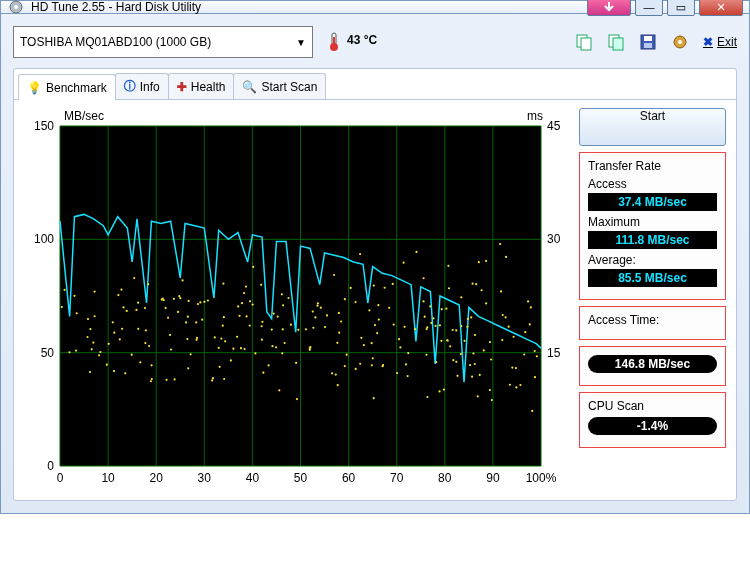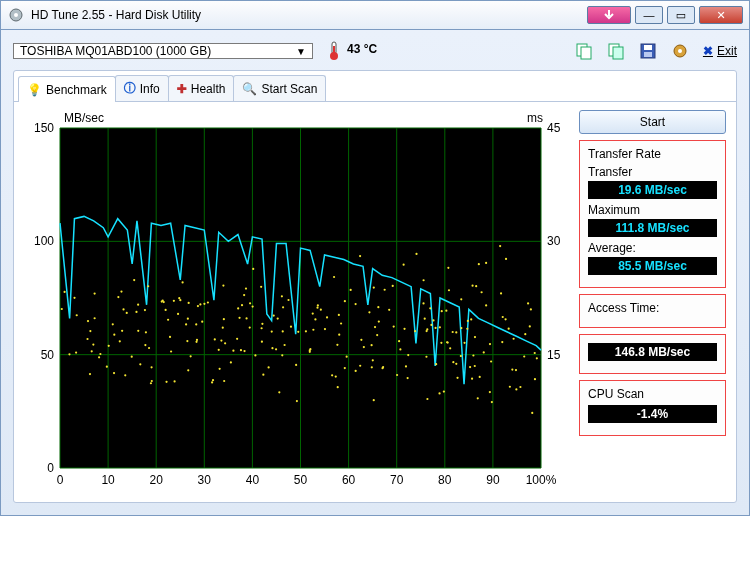--- a/index.html
+++ b/index.html
@@ -1,47 +1,47 @@
 <!DOCTYPE html>
 <html><head>
 <meta charset="utf-8">
 <style>
   * { margin:0; padding:0; box-sizing:border-box; }
   body { font-family: "Segoe UI", Tahoma, sans-serif; font-size:12px; background:#fff; width:750px; }
-  .titlebar { height:30px; background:linear-gradient(#fdfdfe,#e6eef8); border:1px solid #7b9ac1; display:flex; align-items:center; padding:0 6px; gap:6px; }
+  .titlebar { height:14px; background:linear-gradient(#fdfdfe,#e6eef8); border:1px solid #7b9ac1; display:flex; align-items:center; padding:0 6px; gap:6px; }
   .titlebar .title { color:#000; }
   .wbtns { margin-left:auto; display:flex; gap:4px; }
   .wbtn { width:28px; height:18px; border:1px solid #5a7da5; border-radius:2px; display:flex; align-items:center; justify-content:center; font-size:11px; }
   .wbtn.min { background:#dce8f6; }
   .wbtn.max { background:#dce8f6; }
   .wbtn.close { background:linear-gradient(#e48a82,#c74030); color:#fff; width:44px; }
   .wbtn.pink { background:linear-gradient(#f66aa6,#d1368a); color:#fff; width:44px; }
   .outer { border:1px solid #7b9ac1; border-top:none; background:linear-gradient(#eaf1fb,#dfe9f6); padding:12px; }
   .toolbar { display:flex; align-items:center; gap:12px; margin-bottom:10px; }
-  .drive-select { flex:0 0 300px; height:16px; border:1px solid #7a7a7a; background:#fff; display:flex; align-items:center; justify-content:space-between; padding:0 6px; }
+  .drive-select { flex:0 0 300px; height:32px; border:1px solid #7a7a7a; background:#fff; display:flex; align-items:center; justify-content:space-between; padding:0 6px; }
   .drive-select .arrow { font-size:10px; }
   .temp { display:flex; align-items:flex-start; gap:4px; }
   .toolbar-icons { margin-left:auto; display:flex; gap:14px; align-items:center; }
   .ticon { width:18px; height:18px; display:flex; align-items:center; justify-content:center; }
   .exit { display:flex; align-items:center; gap:4px; text-decoration:underline; color:#000; }
   .panel { background:#fff; border:1px solid #b8c7de; border-radius:3px; }
   .tabs { display:flex; border-bottom:1px solid #b8c7de; padding-left:4px; padding-top:4px; gap:0; }
   .tab { padding:4px 8px; border:1px solid #b8c7de; border-bottom:none; background:#f2f6fb; display:flex; align-items:center; gap:4px; border-radius:3px 3px 0 0; margin-right:-1px; font-size:12px; }
   .tab.active { background:#fff; position:relative; top:1px; }
   .body { display:flex; padding:8px 10px 12px 10px; gap:10px; }
   .chart-area { position:relative; }
   svg.chart { background:#000; display:block; }
   .side { flex:1; display:flex; flex-direction:column; gap:6px; }
-  .startbtn { height:24px; border:1px solid #6b8fbf; background:linear-gradient(#f7fbff,#d8e6f6); border-radius:3px; display:flex; align-items:center; justify-content:center; cursor:pointer; }
+  .startbtn { height:38px; border:1px solid #6b8fbf; background:linear-gradient(#f7fbff,#d8e6f6); border-radius:3px; display:flex; align-items:flex-start; justify-content:center; cursor:pointer; }
   .group { border:1px solid #ef4444; background:#fdfdfd; padding:6px 8px 8px 8px; }
   .group .glabel { margin-bottom:4px; }
   .valbox { background:#000; padding:2px 6px; text-align:center; font-weight:bold; margin-top:2px; margin-bottom:4px; }
   .valbox.cyan { color:#17e1ff; }
   .valbox.yellow { color:#f5e633; }
-  .valbox.white { color:#fff; }
+  .valbox.white { color:#fff;border-radius:9px; }
 </style>
 </head>
 <body>
 
 <div class="titlebar">
   <span class="ticon">
     <svg width="16" height="16">
         <circle cx="8" cy="8" r="6" fill="#b2bfc6" stroke="#5f6a70"></circle>
         <circle cx="8" cy="8" r="2" fill="#fff"></circle>
       </svg>
@@ -422,22 +422,22 @@
           </svg>
       </div>
 
       <div class="side">
         <div class="startbtn">
           <span>Start</span>
         </div>
 
         <div class="group">
           <div class="glabel">Transfer Rate</div>
-          <div>Transfer</div>
-          <div class="valbox cyan">19.6 MB/sec</div>
+          <div>Access</div>
+          <div class="valbox cyan">37.4 MB/sec</div>
           <div>Maximum</div>
           <div class="valbox cyan">111.8 MB/sec</div>
           <div>Average:</div>
           <div class="valbox cyan">85.5 MB/sec</div>
         </div>
 
         <div class="group">
           <div class="glabel">Access Time:</div>
         </div>
 

